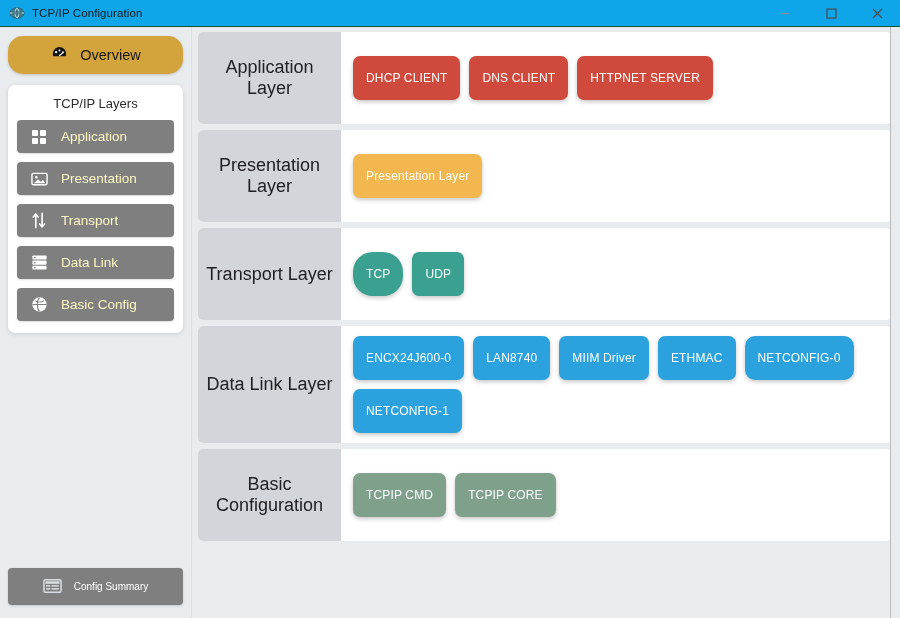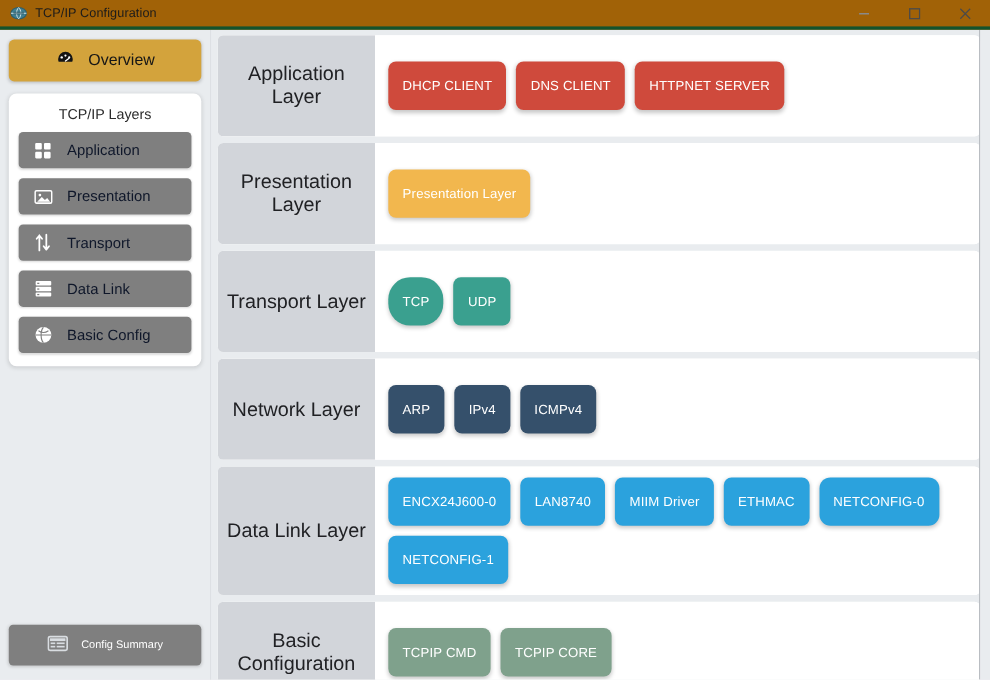--- a/index.html
+++ b/index.html
@@ -18,24 +18,24 @@
     display: flex;
     flex-direction: column;
     background: #e9ecef;
     position: relative;
   }
 
   
   .titlebar {
     height: 27px;
     min-height: 27px;
-    background: #a16207;
-    display: flex;
-    align-items: center;
-    border-bottom: 3px solid #14532d;
+    background: #0ea5e9;
+    display: flex;
+    align-items: center;
+    border-bottom: 1px solid #14532d;
     position: relative;
     z-index: 5;
   }
   .titlebar-left {
     display: flex;
     align-items: center;
     gap: 7px;
     padding-left: 9px;
   }
   .app-icon {
@@ -78,21 +78,21 @@
     background: #e9ecef;
     padding: 9px 8px 9px 8px;
     display: flex;
     flex-direction: column;
     border-right: 1px solid #dcdfe3;
     position: relative;
   }
 
   .overview-btn {
     background: #d3a33c;
-    border-radius: 5px;
+    border-radius: 15px;
     height: 38px;
     display: flex;
     align-items: center;
     justify-content: center;
     gap: 11px;
     color: #1d1d1d;
     font-size: 14.5px;
     box-shadow: 0 1px 3px rgba(0,0,0,.18);
     cursor: pointer;
     margin-bottom: 11px;
@@ -122,21 +122,21 @@
     gap: 13px;
     padding-left: 13px;
     margin-bottom: 9px;
     color: #eef1f4;
     font-size: 13.5px;
     cursor: pointer;
     box-shadow: 0 1px 2px rgba(0,0,0,.14);
   }
   .layer-btn:last-child { margin-bottom: 0; }
   .layer-btn .ic { width: 18px; height: 18px; display:flex; align-items:center; justify-content:center; flex: none; }
-  .layer-btn .lbl { color: #0f172a; }
+  .layer-btn .lbl { color: #fef9c3; }
 
   .sidebar-spacer { flex: 1; }
 
   .config-summary-btn {
     background: #7f7f7f;
     border-radius: 4px;
     height: 37px;
     display: flex;
     align-items: center;
     justify-content: center;
@@ -367,28 +367,20 @@
       </div>
 
       <div class="layer-row">
         <div class="row-label">Transport Layer</div>
         <div class="row-items">
           <div class="chip" style="background: rgb(58, 160, 143); border-radius: 20px;">TCP</div>
           <div class="chip" style="background: rgb(58, 160, 143);">UDP</div>
         </div>
       </div>
 
-      <div class="layer-row">
-        <div class="row-label">Network Layer</div>
-        <div class="row-items">
-          <div class="chip" style="background: rgb(53, 80, 107);">ARP</div>
-          <div class="chip" style="background: rgb(53, 80, 107);">IPv4</div>
-          <div class="chip" style="background: rgb(53, 80, 107);">ICMPv4</div>
-        </div>
-      </div>
 
       <div class="layer-row">
         <div class="row-label">Data Link Layer</div>
         <div class="row-items">
           <div class="chip" style="background: rgb(43, 162, 221);">ENCX24J600-0</div>
           <div class="chip" style="background: rgb(43, 162, 221);">LAN8740</div>
           <div class="chip" style="background: rgb(43, 162, 221);">MIIM Driver</div>
           <div class="chip" style="background: rgb(43, 162, 221);">ETHMAC</div>
           <div class="chip" style="background: rgb(43, 162, 221); border-radius: 10px;">NETCONFIG-0</div>
           <div class="chip" style="background: rgb(43, 162, 221);">NETCONFIG-1</div>

